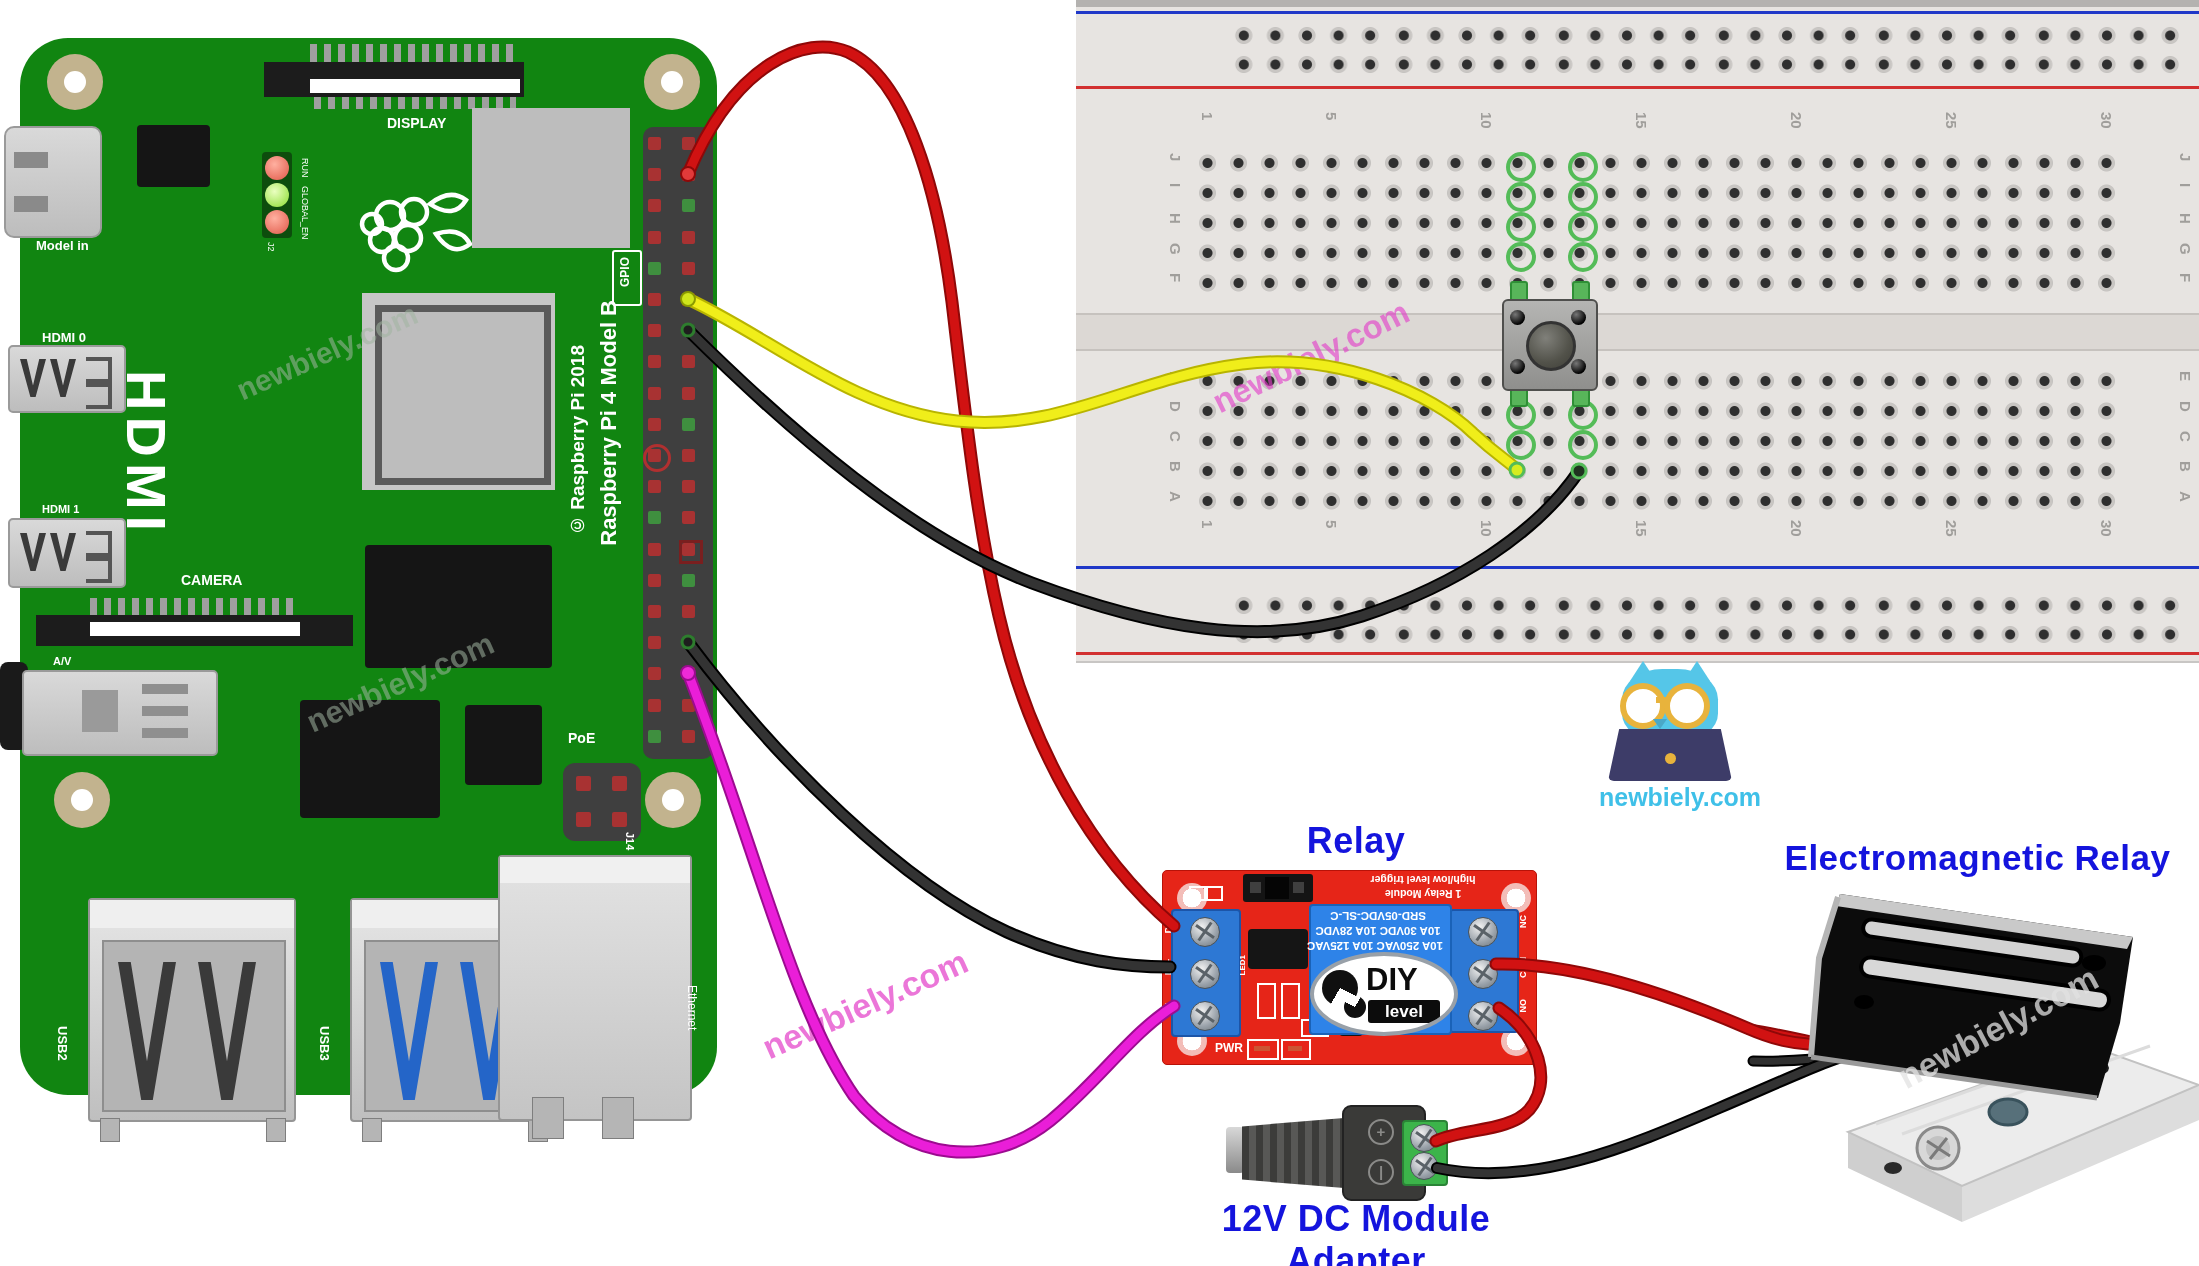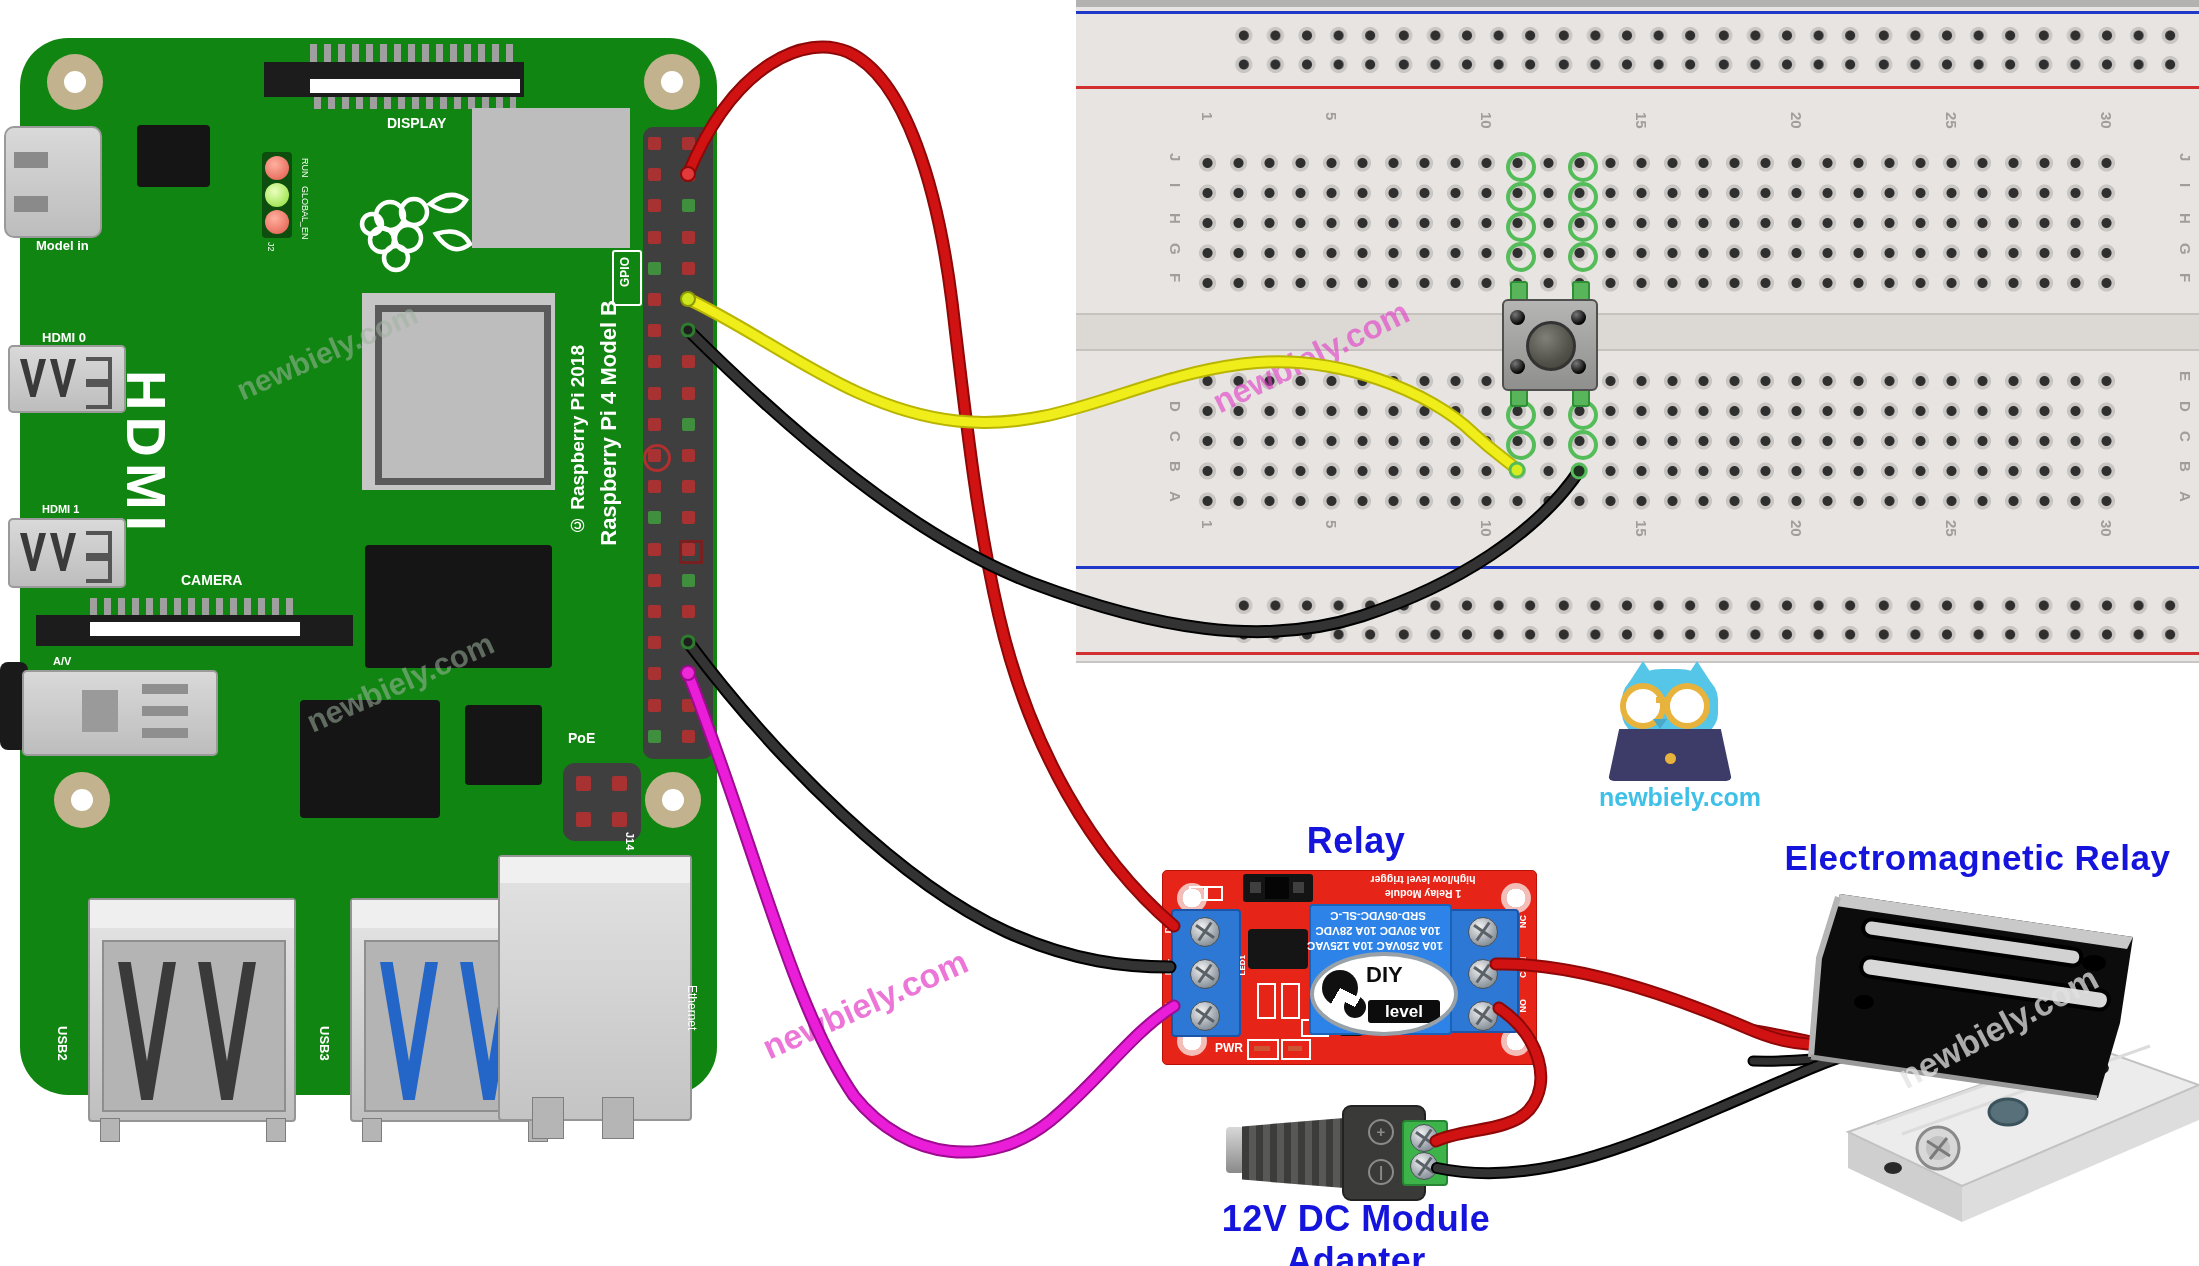--- a/index.html
+++ b/index.html
@@ -341,21 +341,21 @@
       <div class="abs r180 cubetxt" style="left:2px;top:2px;width:130px;">
         <div>10A 250VAC 10A 125VAC</div>
         <div>10A 30VDC 10A 28VDC</div>
         <div>SRD-05VDC-SL-C</div>
       </div>
     </div>
 
     <div class="abs" style="left:147px;top:81px;width:140px;height:76px;background:#fff;border:4px solid #98a0a8;border-radius:50%;overflow:hidden;">
       <div class="abs" style="left:8px;top:14px;width:36px;height:36px;border-radius:50%;background:conic-gradient(from 210deg,#101010 0 74%,#fff 74%);"></div>
       <div class="abs" style="left:30px;top:40px;width:22px;height:22px;border-radius:50%;background:conic-gradient(from 30deg,#101010 0 74%,#fff 74%);"></div>
-      <div class="abs" style="left:52px;top:6px;width:82px;height:36px;color:#0c0c0c;font-size:22px;font-weight:900;">DIY</div>
+      <div class="abs" style="left:52px;top:6px;width:82px;height:36px;color:#0c0c0c;font-size:31px;font-weight:900;">DIY</div>
       <div class="abs" style="left:54px;top:44px;width:72px;height:23px;background:#0c0c0c;color:#fff;font-size:17px;font-weight:bold;text-align:center;border-radius:3px;line-height:23px;">level</div>
     </div>
 
     <div class="abs rlbl" style="left:52px;top:170px;font-size:12px;">PWR</div>
     <div class="abs wbox" style="left:84px;top:168px;width:28px;height:17px;">
         <div class="abs" style="left:5px;top:5px;width:16px;height:5px;background:#c53;"></div>
       </div>
     <div class="abs wbox" style="left:118px;top:168px;width:26px;height:17px;">
         <div class="abs" style="left:5px;top:5px;width:14px;height:5px;background:#c53;"></div>
       </div>

